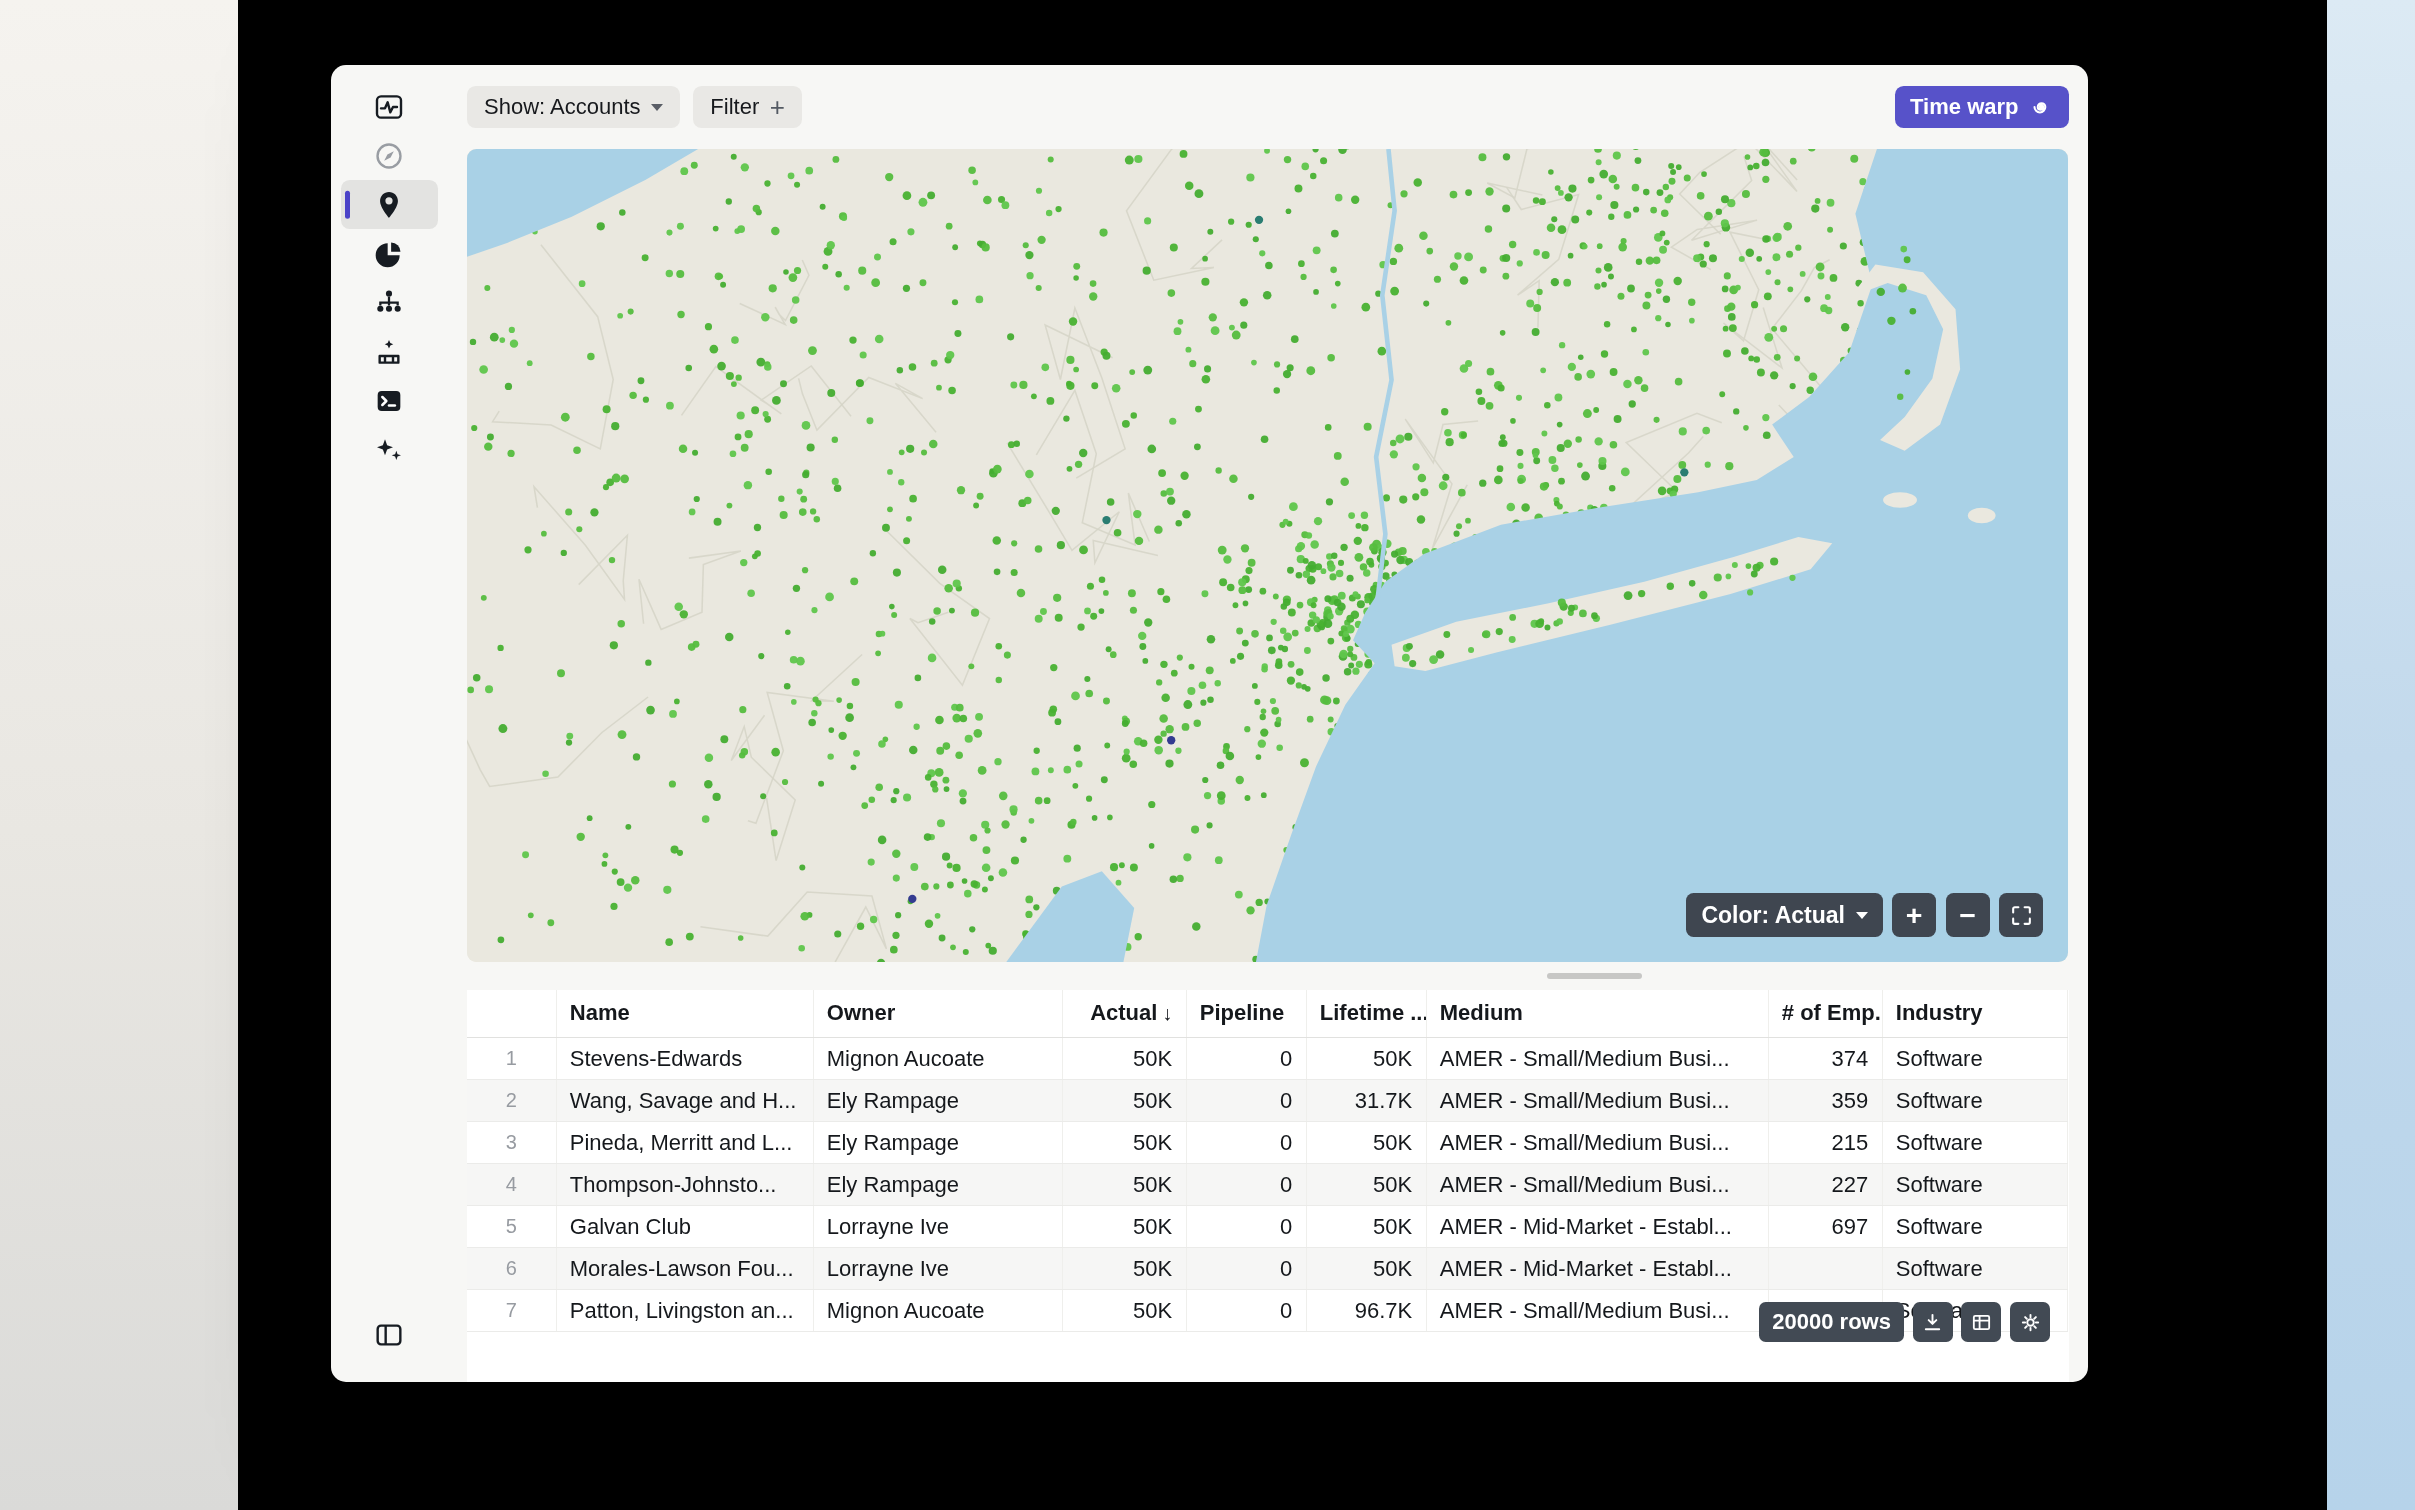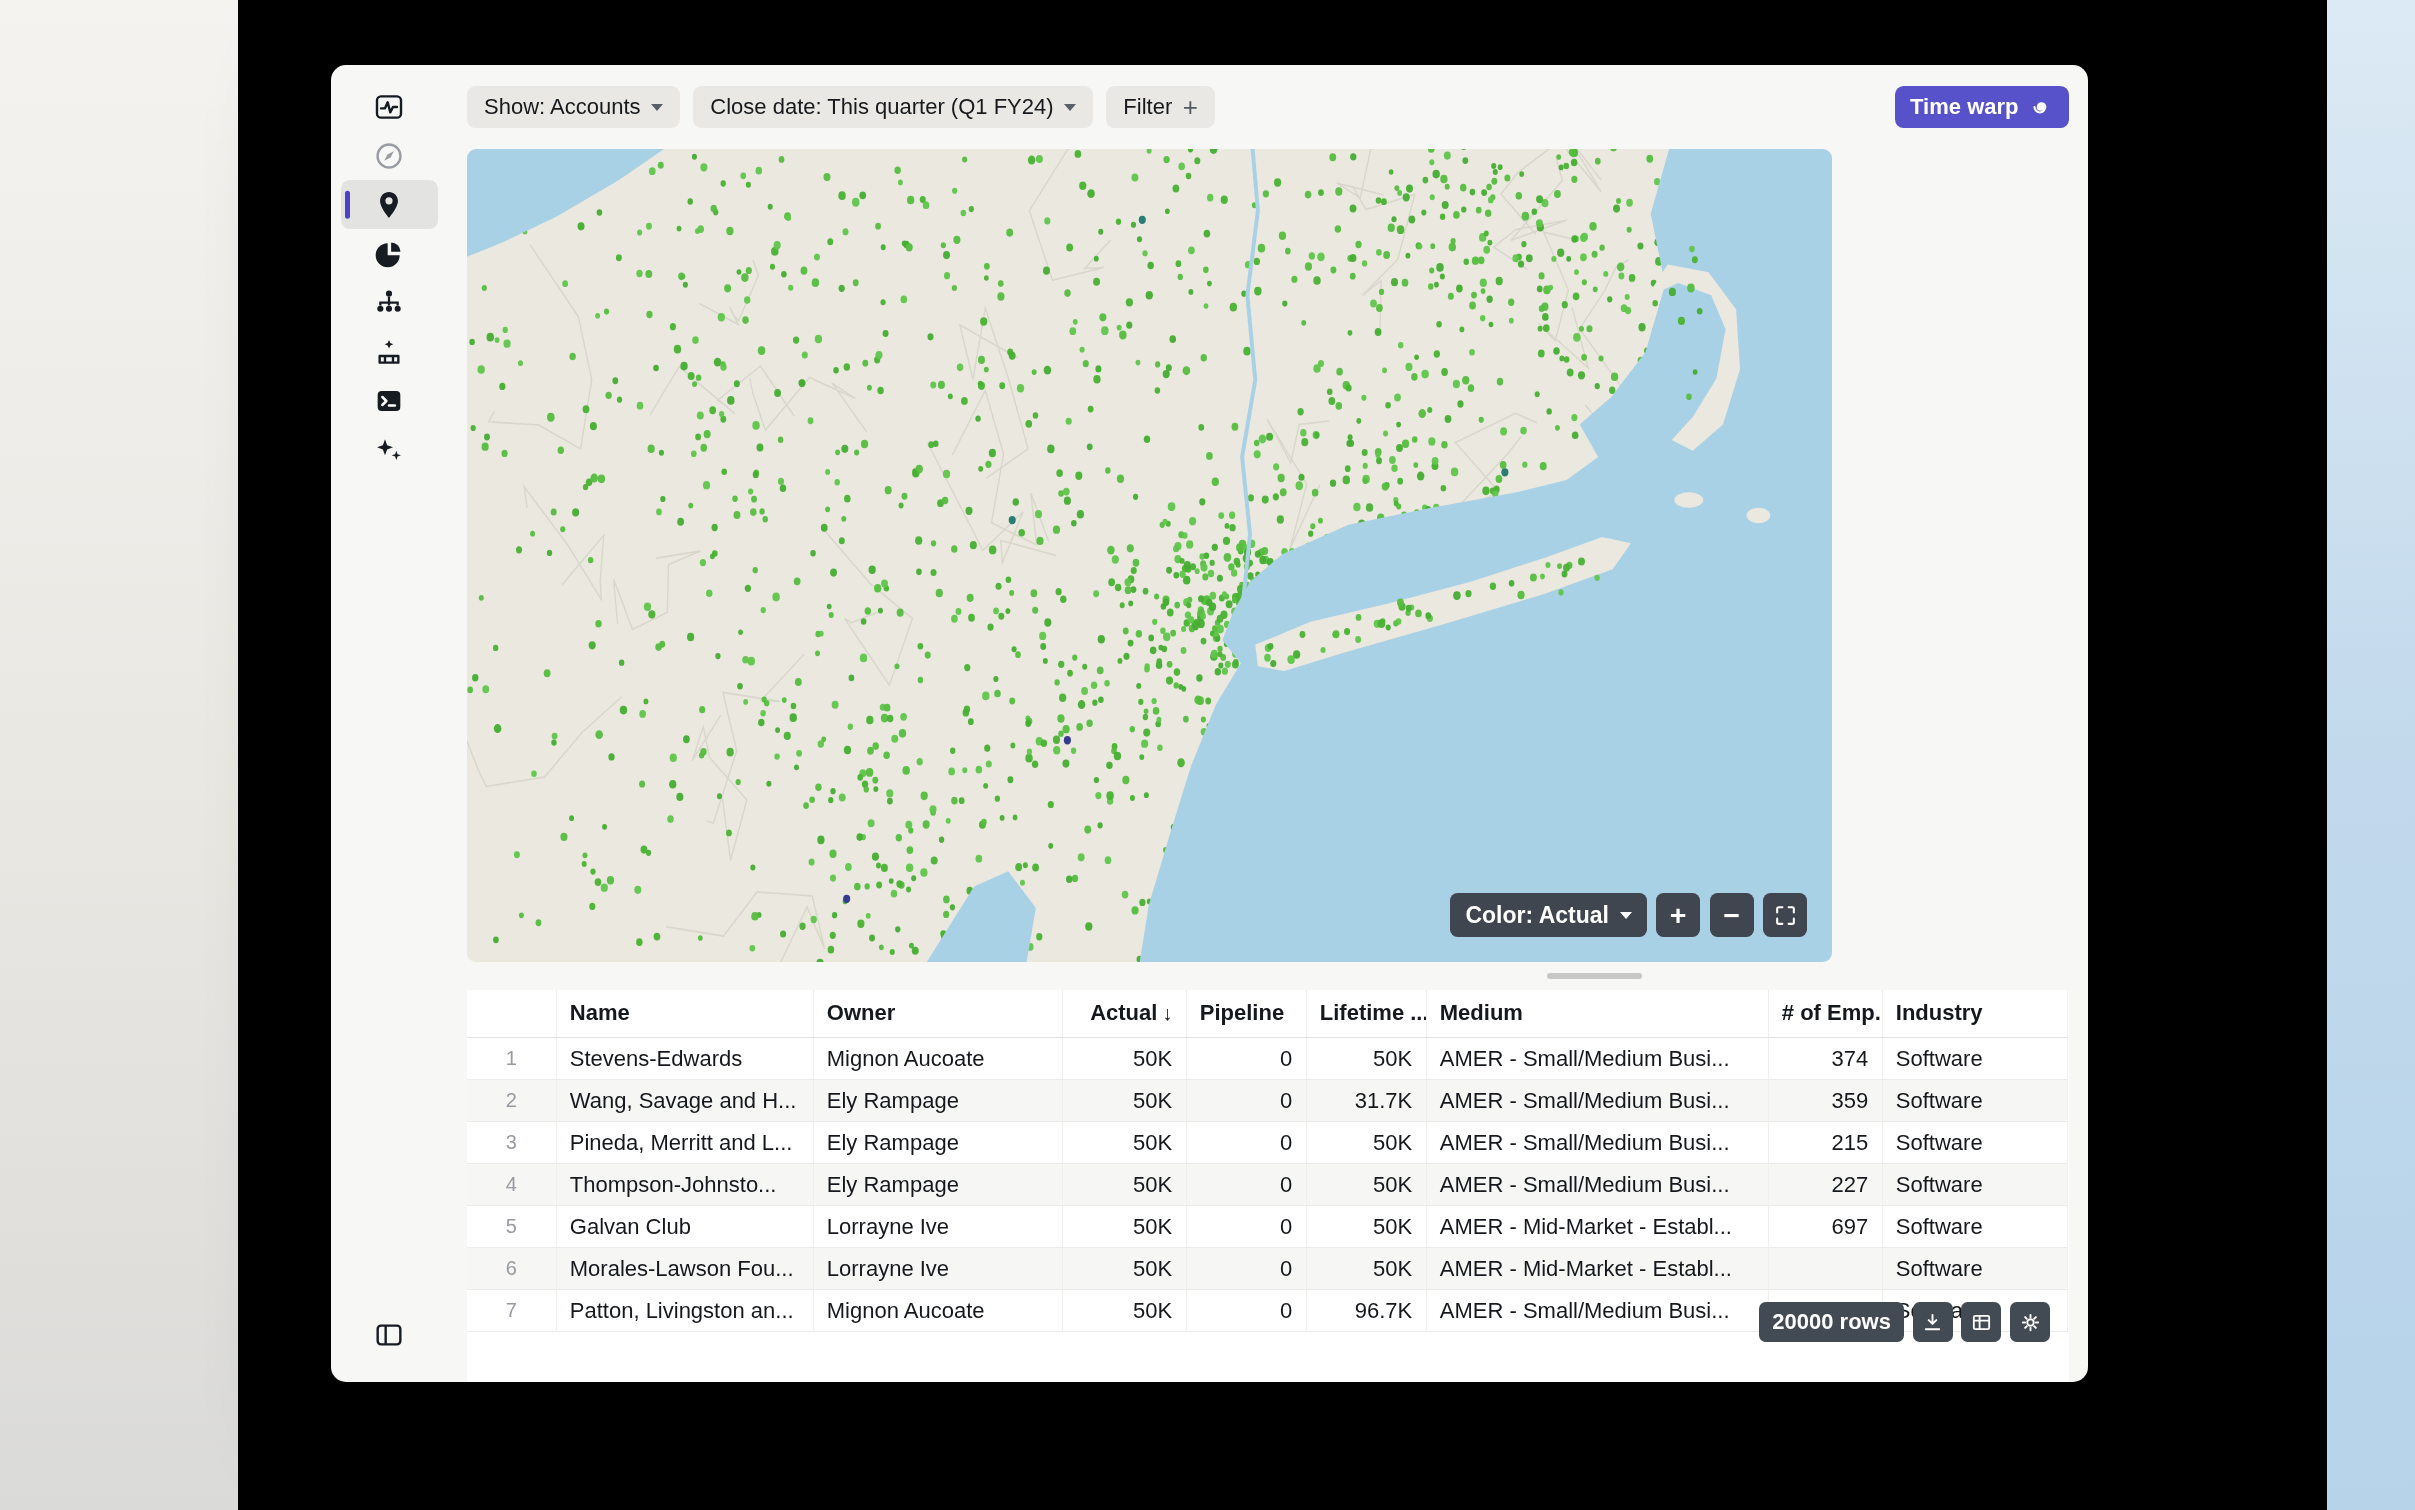--- a/index.html
+++ b/index.html
@@ -44,21 +44,21 @@
   .caret { width:0; height:0; border-left:6.7px solid transparent; border-right:6.7px solid transparent;
            border-top:7.6px solid #5a5e66; }
   .caret.white { border-top-color:#fff; }
   .chip .plus { color:#545a63; font-size:26px; font-weight:400; line-height:1; }
   .timewarp { margin-left:auto; height:42px; display:inline-flex; align-items:center; gap:9.5px;
               background:#5752c9; color:#fff; border:none; border-radius:8.6px; padding:0 15px;
               font-size:22px; font-weight:700; cursor:pointer; font-family:inherit; }
   .timewarp svg { width:26px; height:26px; }
 
   
-  .map { position:relative; flex:0 0 813px; width:1365px; border-radius:9.5px; overflow:hidden;
+  .map { position:relative; flex:0 0 813px; width:1601px; border-radius:9.5px; overflow:hidden;
          background:#eae8df; }
   .map svg.geo { position:absolute; inset:0; width:100%; height:100%; display:block; }
   .map-controls { position:absolute; right:25px; bottom:25px; display:flex; gap:9.5px; align-items:center; }
   .mc { height:44px; background:#3f4650; color:#fff; border:none; border-radius:7.6px;
         display:inline-flex; align-items:center; justify-content:center; cursor:pointer;
         font-family:inherit; }
   .mc.chipped { padding:0 15px; gap:10.5px; font-size:23px; font-weight:700; }
   .mc.square { width:44px; font-size:28.5px; font-weight:600; line-height:1; }
   .mc svg { width:25px; height:25px; }
 
@@ -155,24 +155,20 @@
           <line x1="9.5" y1="5" x2="9.5" y2="19" stroke="#171c22" stroke-width="1.8"></line>
         </svg>
       </div>
     </aside>
 
     <main class="content">
 
       <div class="toolbar">
         <button class="chip">
           <span>Show: Accounts</span>
-          <span class="caret"></span>
-        </button>
-        <button class="chip">
-          <span>Close date: This quarter (Q1 FY24)</span>
           <span class="caret"></span>
         </button>
         <button class="chip">
           <span>Filter</span>
           <span class="plus">+</span>
         </button>
         <button class="timewarp">
           <span>Time warp</span>
           <svg viewBox="0 0 24 24">
             <path d="M13 12 A1 1 0 0 1 11 12 A1.5 1.5 0 0 1 14 12 A2.5 2.5 0 0 1 9 12 A3.5 3.5 0 0 1 16 12 A5 5 0 0 1 6 12" fill="none" stroke="#fff" stroke-width="1.9" stroke-linecap="round"></path>

